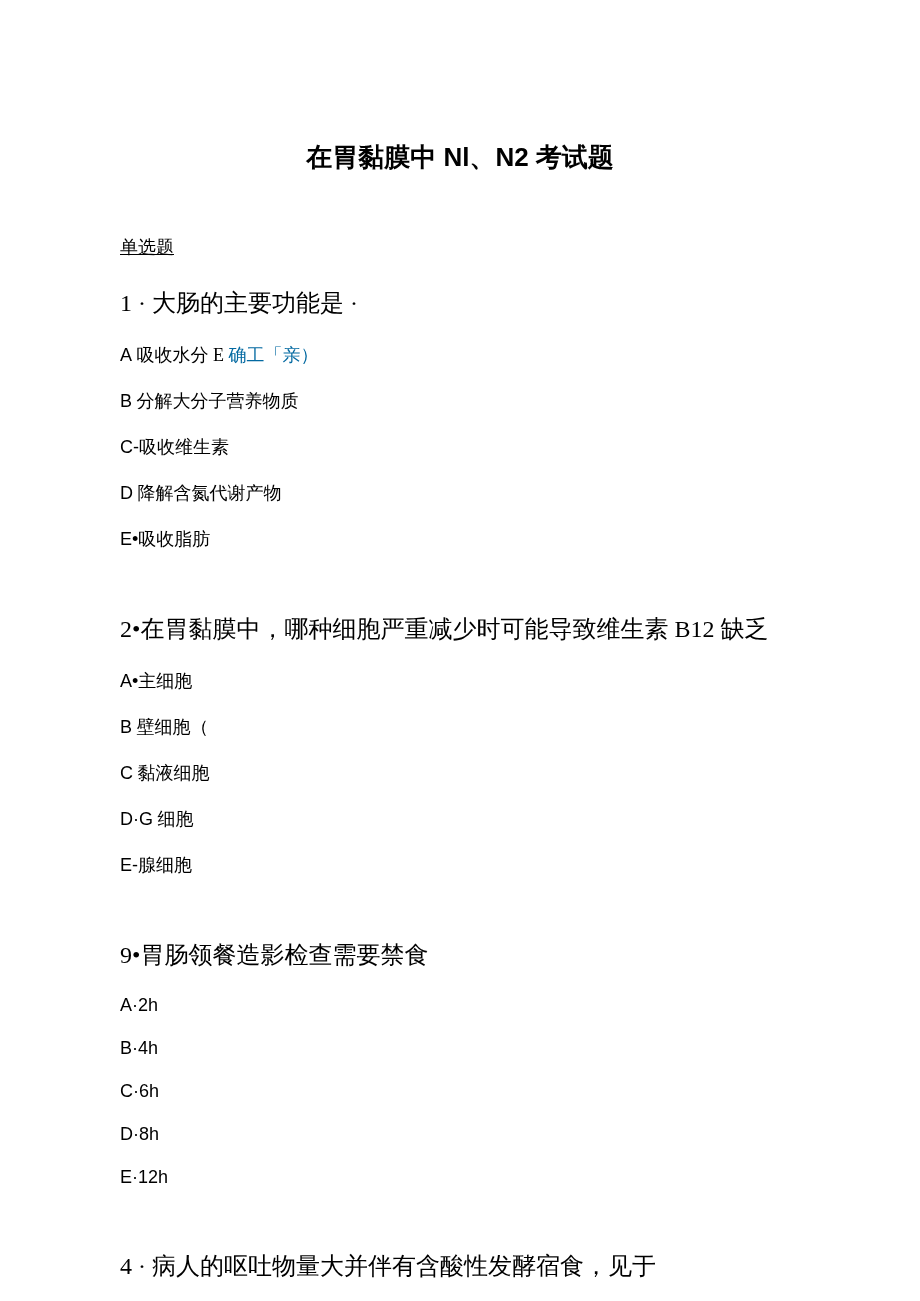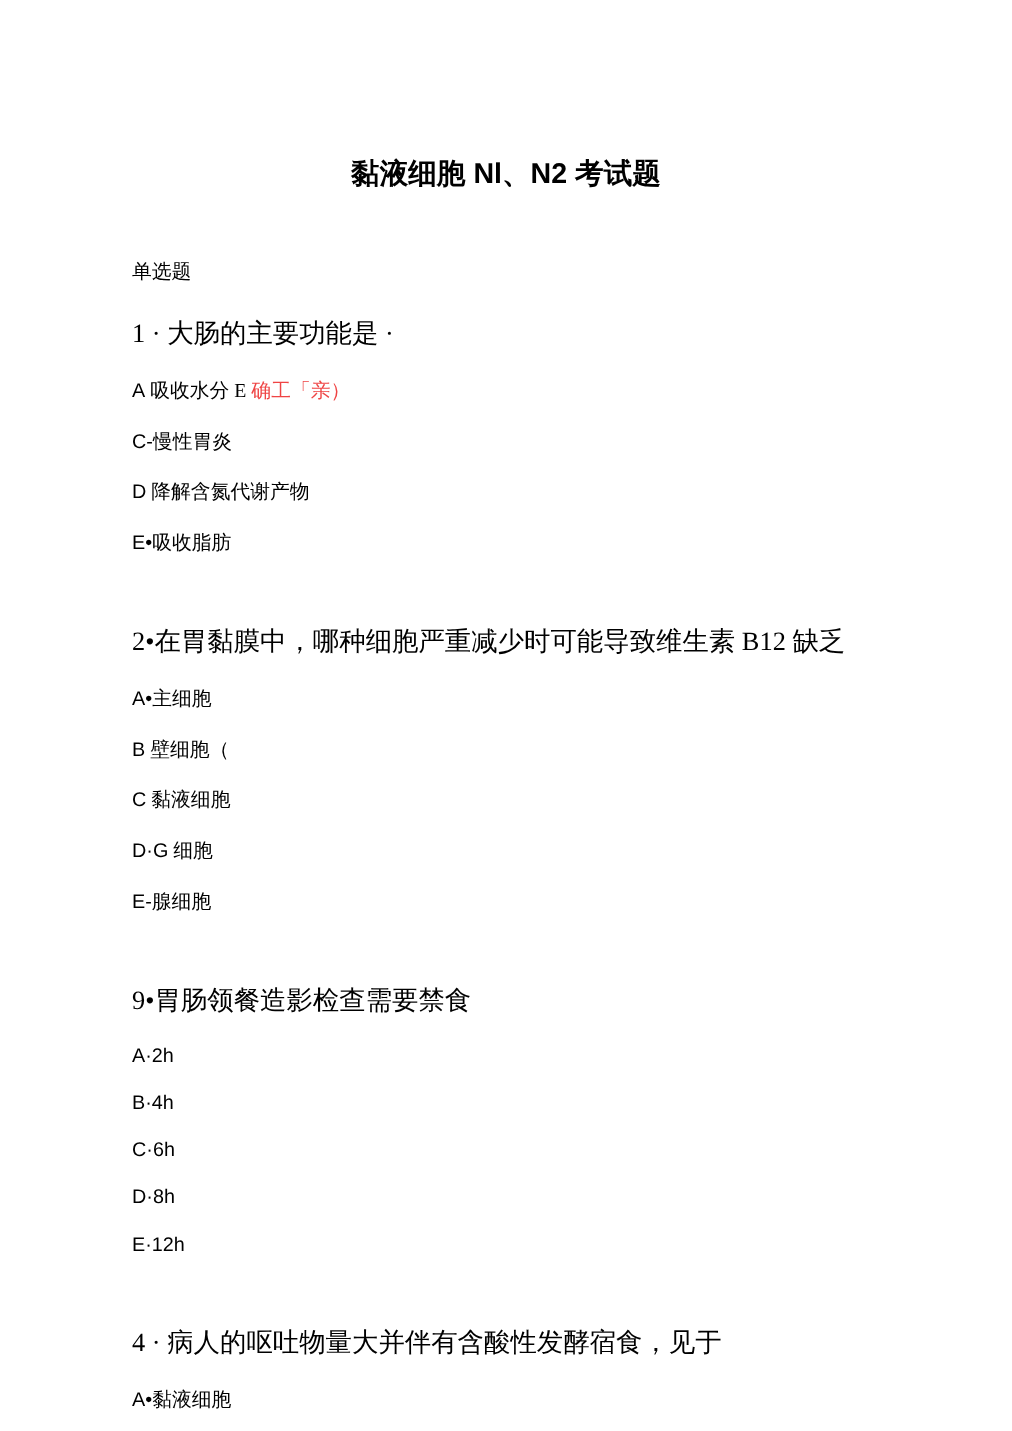--- a/index.html
+++ b/index.html
@@ -16,54 +16,58 @@
   .title {
     text-align: center;
     font-size: 26px;
     font-weight: bold;
     margin-bottom: 60px;
     font-family: "Microsoft YaHei", "SimHei", sans-serif;
   }
   .section-label {
     font-size: 18px;
     margin-bottom: 28px;
+    text-decoration: underline;
   }
   .question-stem {
     font-size: 24px;
     margin-bottom: 24px;
   }
   .option {
     font-size: 18px;
     margin-bottom: 22px;
   }
   .option .latin {
     font-family: Arial, sans-serif;
   }
   .answer-hint {
-    color: #ef4444;
+    color: #0369a1;
   }
   .block-gap {
     height: 40px;
   }
 </style>
 </head>
 <body>
 
 <div class="page">
 
-  <div class="title">黏液细胞 Nl、N2 考试题</div>
+  <div class="title">在胃黏膜中 Nl、N2 考试题</div>
 
   <div class="section-label">单选题</div>
 
   <div class="question-stem">1 · 大肠的主要功能是 ·</div>
   <div class="option">
     <span class="latin">A</span><span> 吸收水分 E</span><span class="answer-hint"> 确工「亲）</span>
   </div>
   <div class="option">
-    <span class="latin">C-</span><span>慢性胃炎</span>
+    <span class="latin">B</span><span> 分解大分子营养物质</span>
+  </div>
+  <div class="option">
+    <span class="latin">C-</span><span>吸收维生素</span>
   </div>
   <div class="option">
     <span class="latin">D</span><span> 降解含氮代谢产物</span>
   </div>
   <div class="option">
     <span class="latin">E•</span><span>吸收脂肪</span>
   </div>
 
   <div class="block-gap"></div>
 

